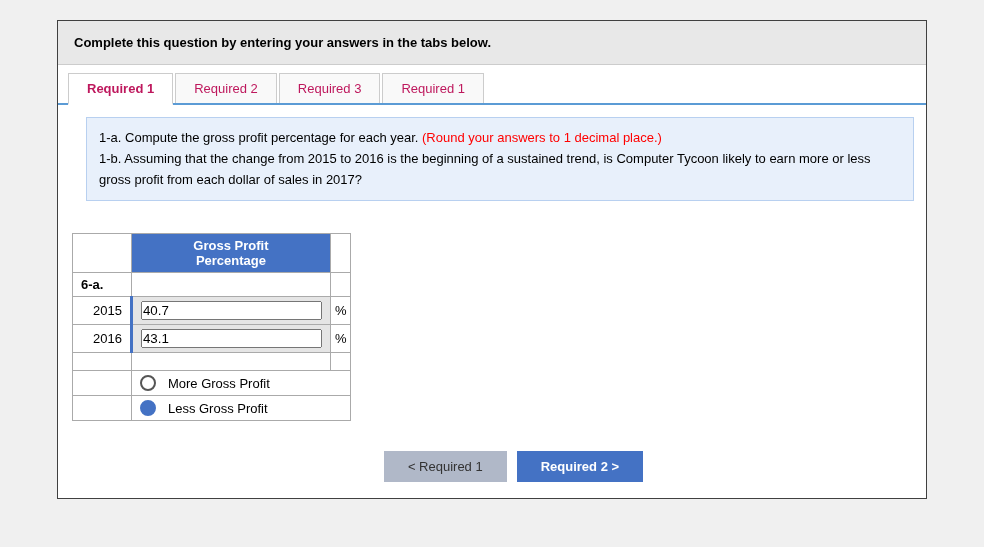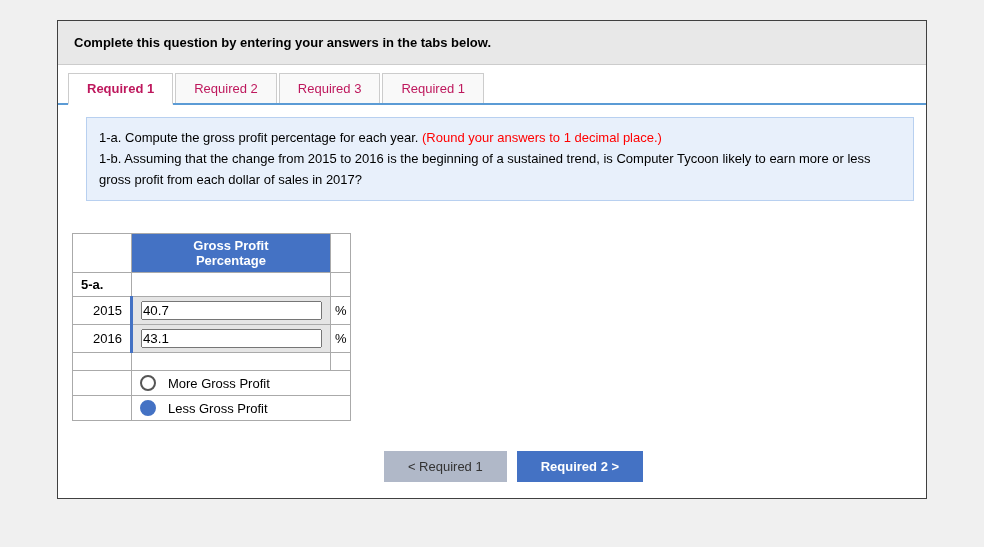--- a/index.html
+++ b/index.html
@@ -169,21 +169,21 @@
             <th style="width:120px;">
               <span>Gross Profit</span><br>
               <span>Percentage</span>
             </th>
             <th style="width:20px; background:#fff; border:1px solid #aaa;"></th>
           </tr>
         </thead>
         <tbody>
 
           <tr>
-            <td style="font-weight:bold; border:1px solid #aaa; padding:4px 8px;">5-a.</td>
+            <td style="font-weight:bold; border:1px solid #aaa; padding:4px 8px;">6-a.</td>
             <td style="border:1px solid #aaa;"></td>
             <td style="border:1px solid #aaa;"></td>
           </tr>
 
           <tr>
             <td style="border:1px solid #aaa; padding:4px 8px 4px 20px;">2015</td>
             <td class="white-input-cell cell-with-border-left" style="border:1px solid #aaa;">
               <input type="text" value="40.7" style="">
             </td>
             <td style="border:1px solid #aaa; padding:4px 4px; text-align:center;">%</td>

